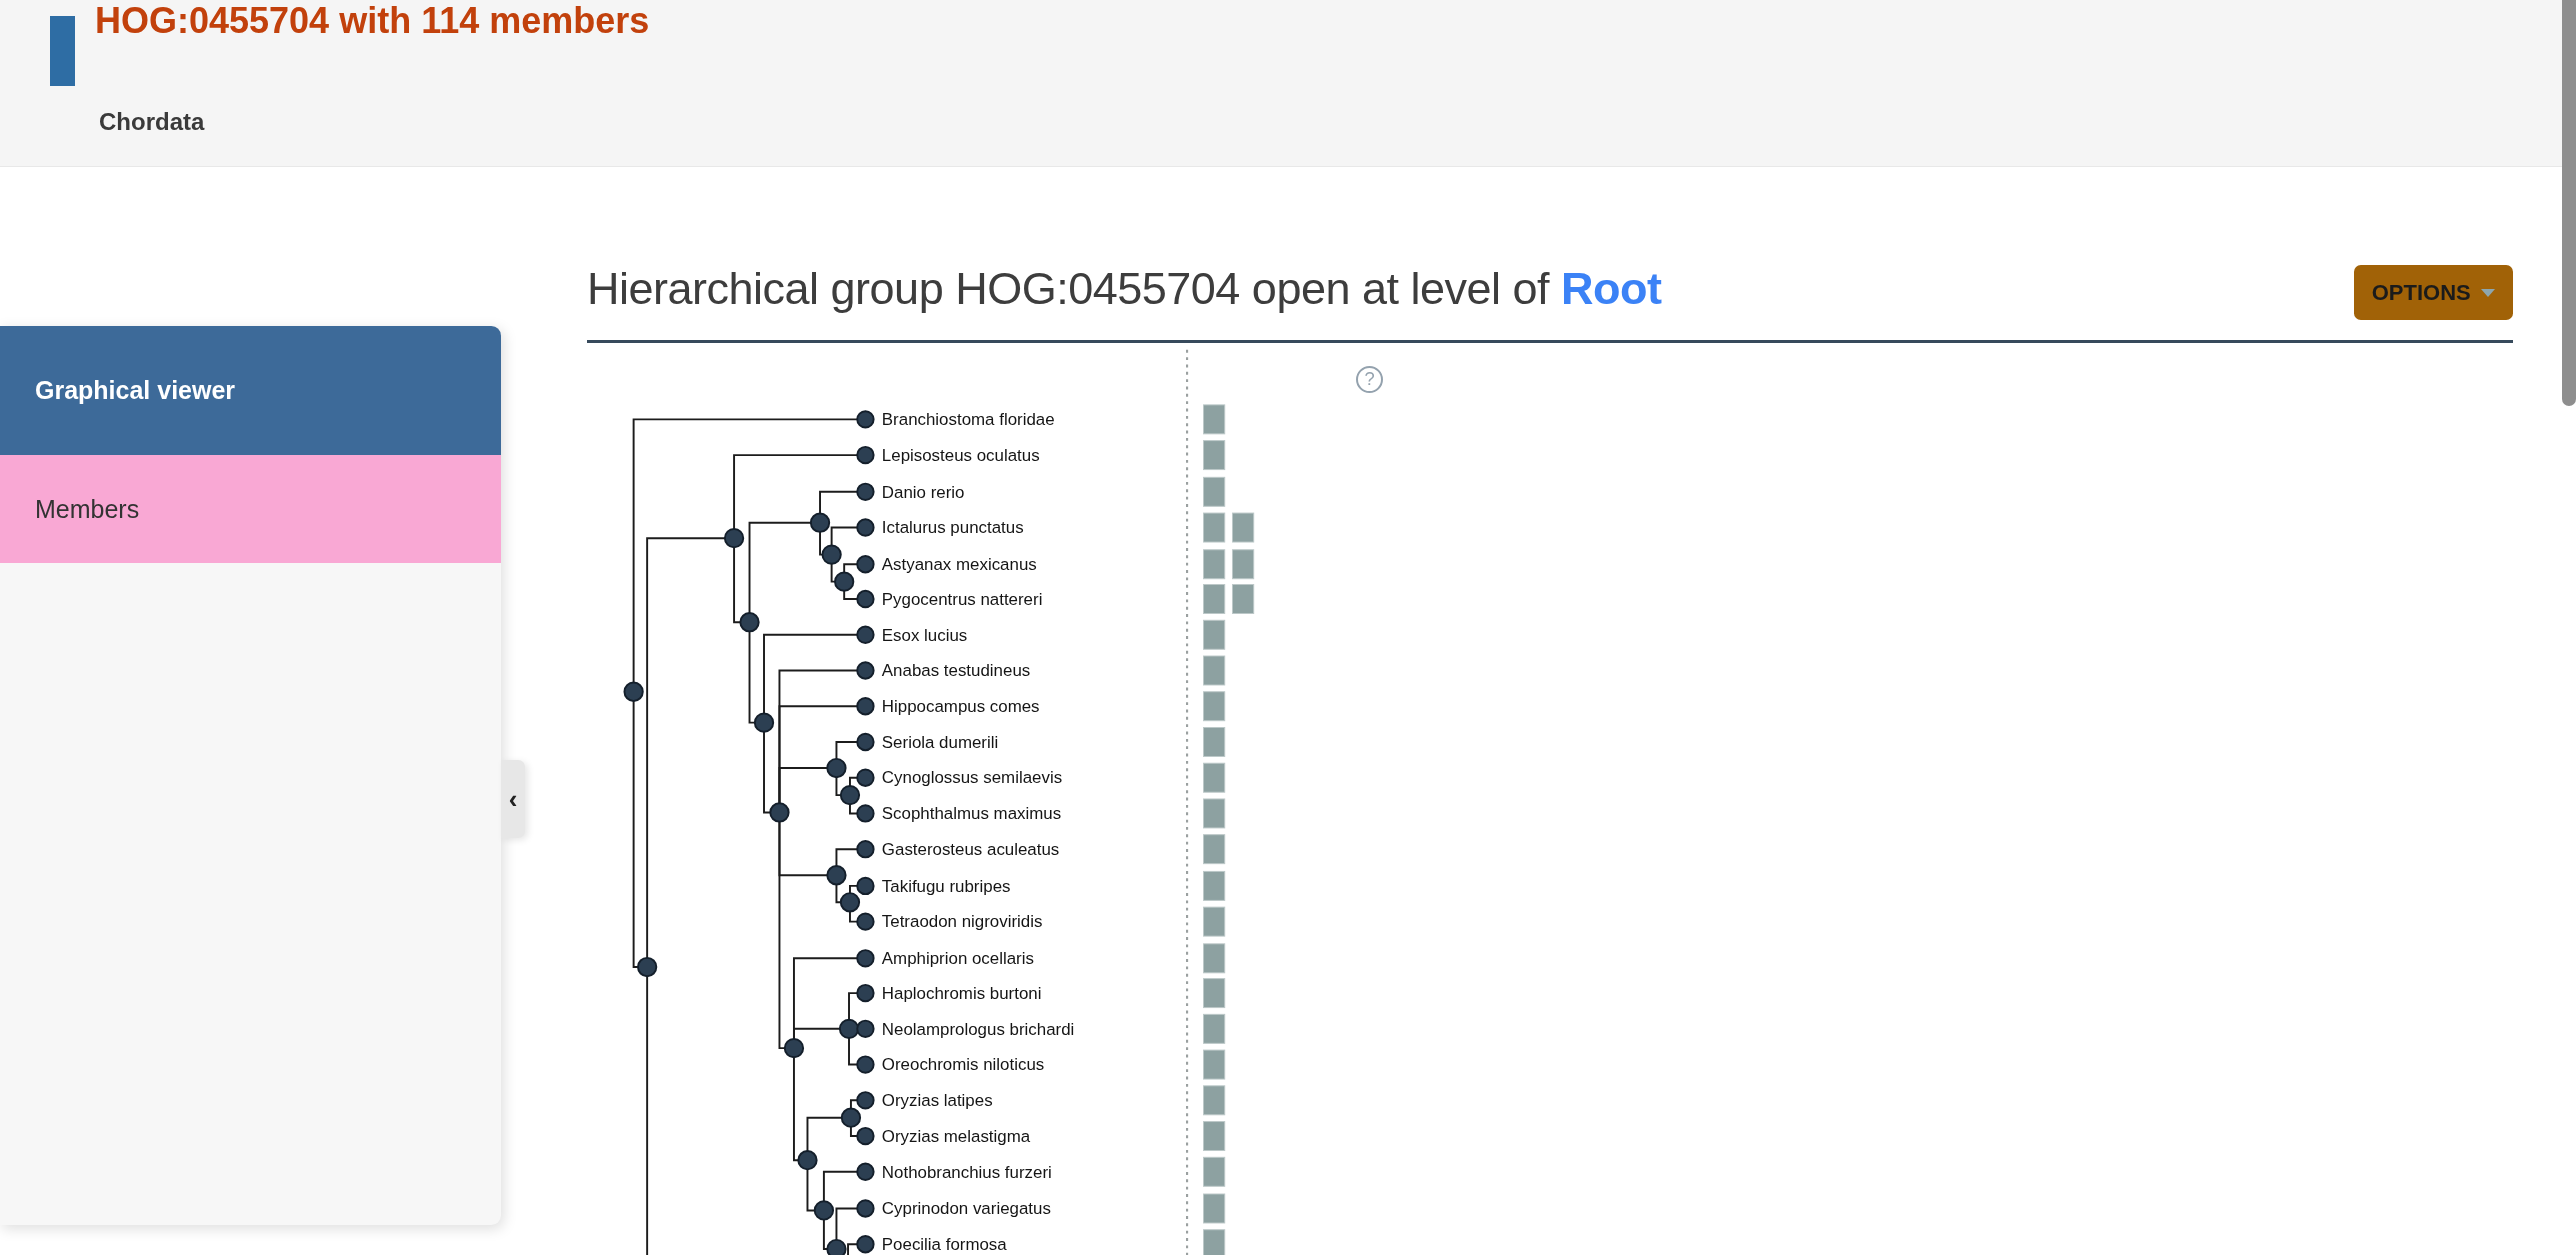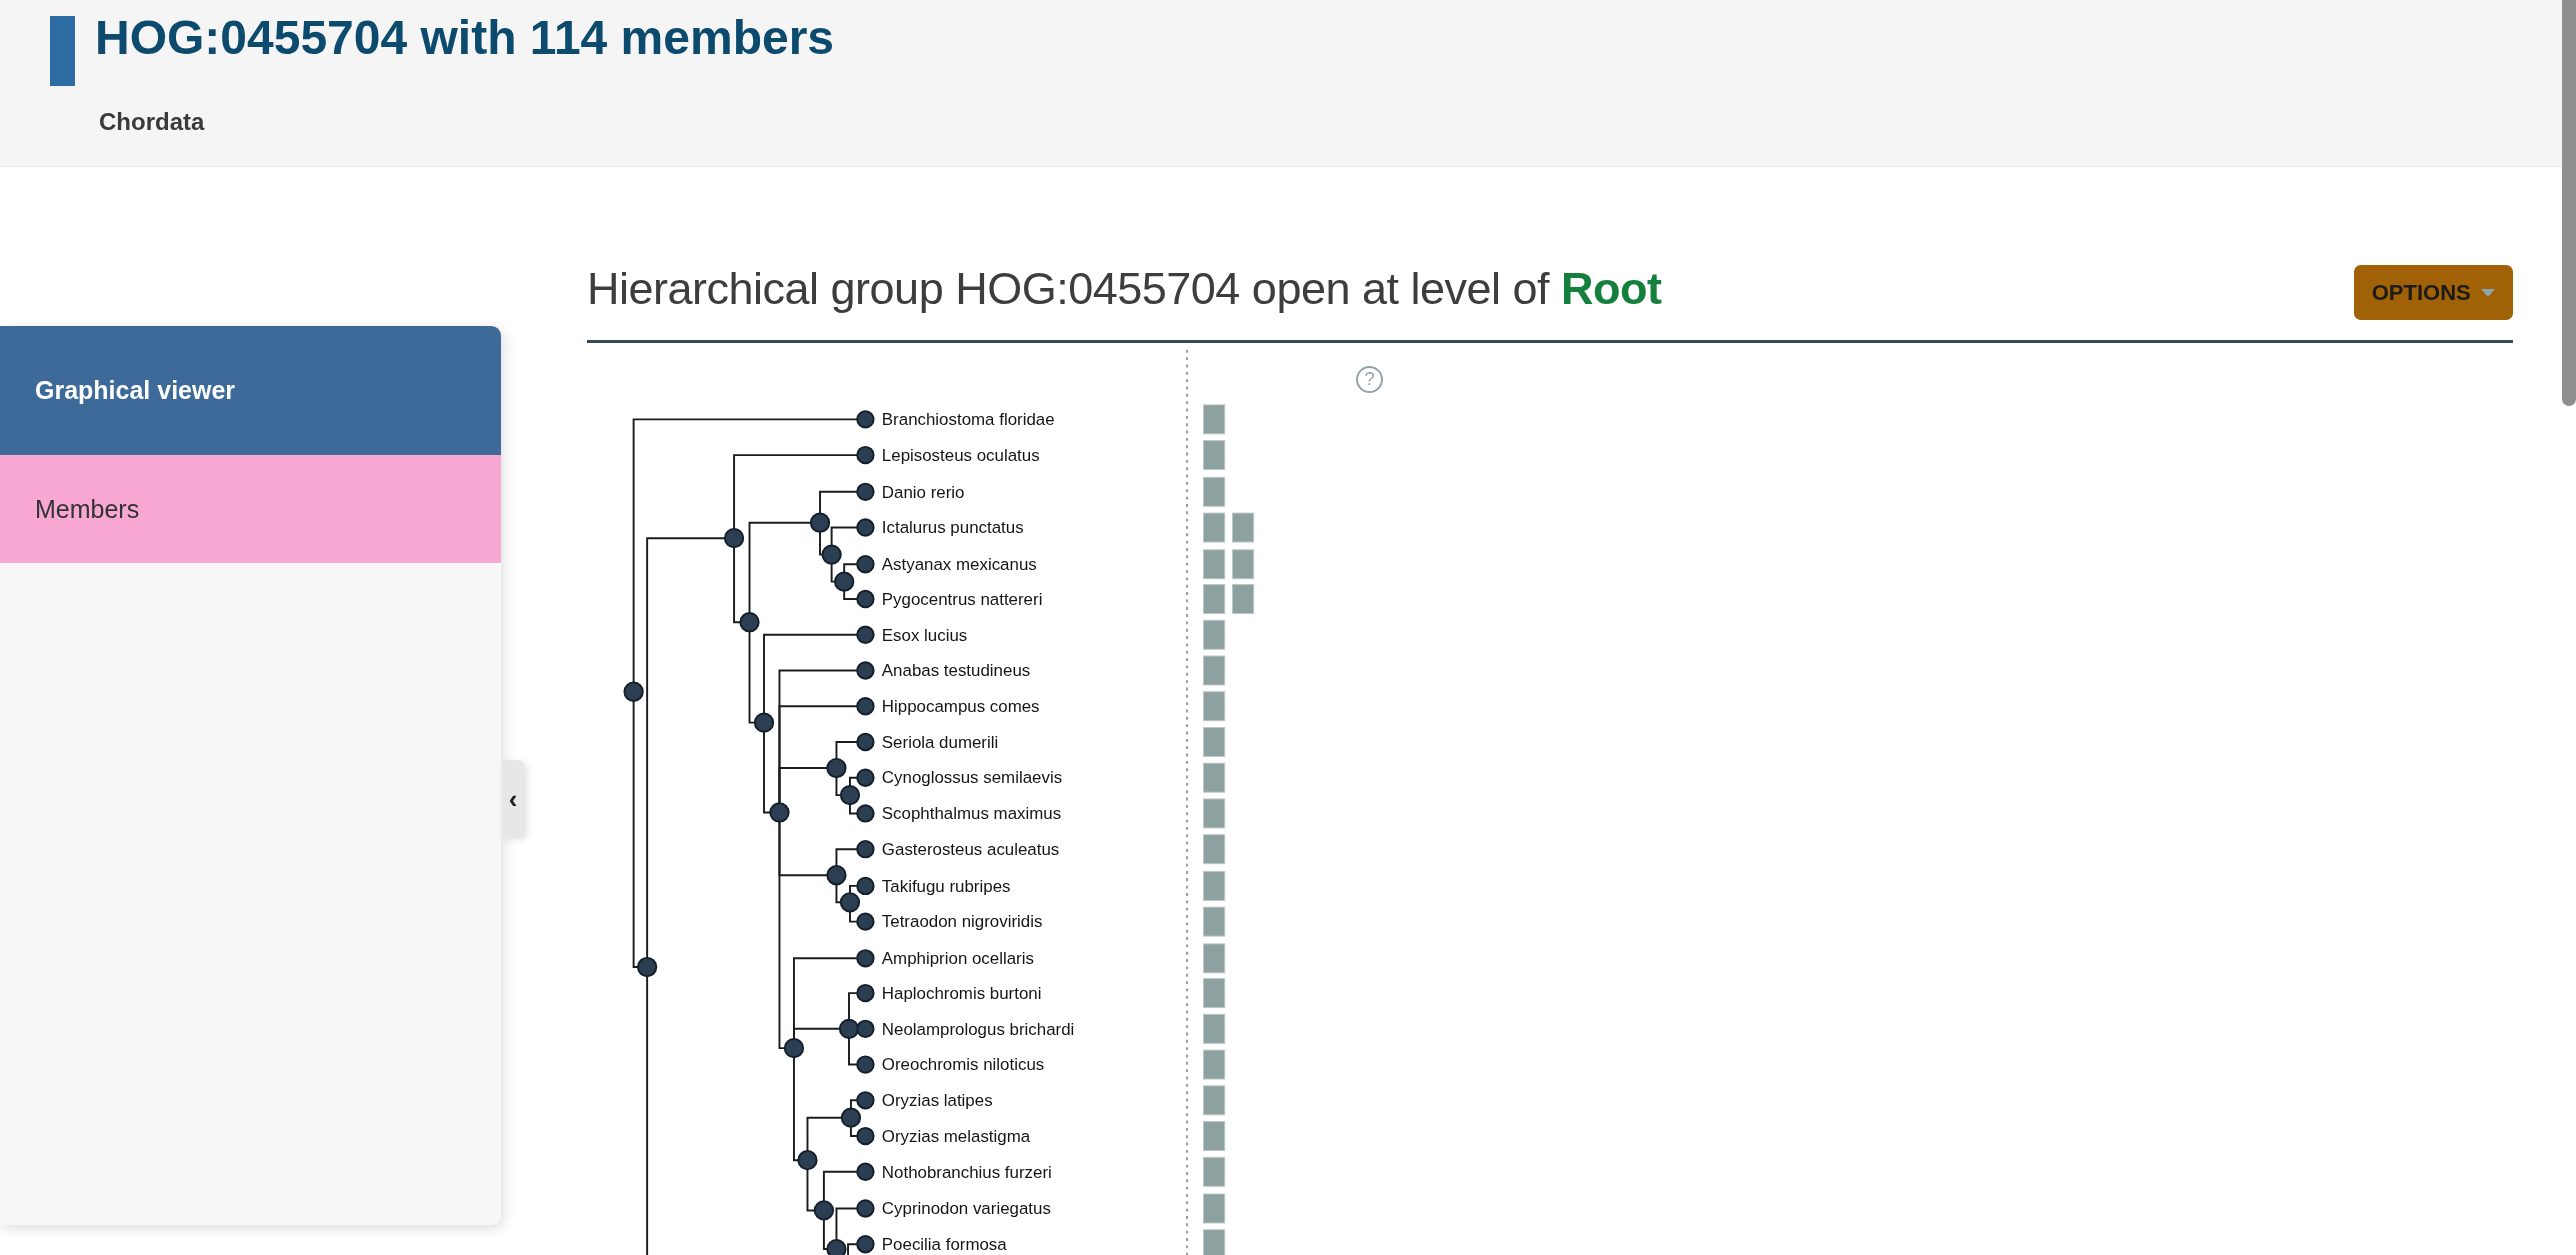--- a/index.html
+++ b/index.html
@@ -4,39 +4,39 @@
 <style>
   html,body{margin:0;padding:0;}
   body{
     width:2576px;height:1256px;position:relative;overflow:hidden;
     background:#ffffff;font-family:"Liberation Sans",sans-serif;
   }
   
   .header{position:absolute;left:0;top:0;width:2576px;height:166px;
     background:#f5f5f5;border-bottom:1.9px solid #e8e8e8;}
   .accent-bar{position:absolute;left:50px;top:15.5px;width:25px;height:70px;background:#2e6da4;}
-  .page-title{position:absolute;left:95px;top:10px;font-size:48px;font-weight:700;color:#0c4a6e;white-space:nowrap;}
+  .page-title{position:absolute;left:95px;top:0;font-size:36px;font-weight:700;color:#c2410c;white-space:nowrap;}
   .page-subtitle{position:absolute;left:51px;top:108px;font-size:24px;font-weight:700;color:#3a3a3a;margin-left:48px;}
   
   .sidebar{position:absolute;left:0;top:326px;width:501px;height:899px;background:#f7f7f7;
     border-radius:0 9.7px 9.7px 0;box-shadow:2.9px 3.9px 13.5px rgba(0,0,0,.13);}
   .side-item{position:relative;width:100%;height:108px;display:flex;align-items:center;
     padding-left:35px;box-sizing:border-box;font-size:25px;color:#333;cursor:pointer;}
   .side-item.active{height:129px;background:#3d6a99;color:#fff;font-weight:700;border-radius:0 9.7px 0 0;}
   .side-item.white{background:#f9a8d4;}
   .side-item.gray{background:#f0f0f0;}
   .side-chevron{position:absolute;right:25px;top:50%;transform:translateY(-56%);
     font-size:41px;font-weight:600;color:#2b2b2b;}
   .collapse-tab{position:absolute;left:501px;top:760px;width:24px;height:78px;background:#e7e7e7;
     border-radius:0 6.8px 6.8px 0;display:flex;align-items:center;justify-content:center;
     font-size:26px;font-weight:700;color:#222;cursor:pointer;box-shadow:2.9px 1.9px 7.7px rgba(0,0,0,.10);}
   
   .heading{position:absolute;left:587px;top:263px;font-size:45px;font-weight:300;color:#3d3d3d;
     letter-spacing:-0.5px;white-space:nowrap;}
-  .heading b{font-weight:700;color:#15803d;}
+  .heading b{font-weight:700;color:#3b82f6;}
   .rule{position:absolute;left:587px;top:340px;width:1926px;height:2.9px;background:#374a5c;}
   .options-btn{position:absolute;left:2354px;top:265px;width:159px;height:55px;background:#a16207;
     border:none;border-radius:6.8px;font-family:inherit;font-size:22px;font-weight:700;color:#1b1b1b;
     cursor:pointer;display:flex;align-items:center;justify-content:center;gap:10.6px;}
   .caret{width:0;height:0;border-left:7.7px solid transparent;border-right:7.7px solid transparent;
     border-top:8.7px solid #8da6ae;}
   .help-icon{position:absolute;left:1356px;top:366px;width:27px;height:27px;box-sizing:border-box;
     border:2.4px solid #94a2ae;border-radius:50%;color:#94a2ae;font-size:18.4px;line-height:1;
     display:flex;align-items:center;justify-content:center;cursor:pointer;background:#fff;}
   .scroll-thumb{position:absolute;right:0;top:0;width:14.5px;height:406px;background:#8e8e8e;

